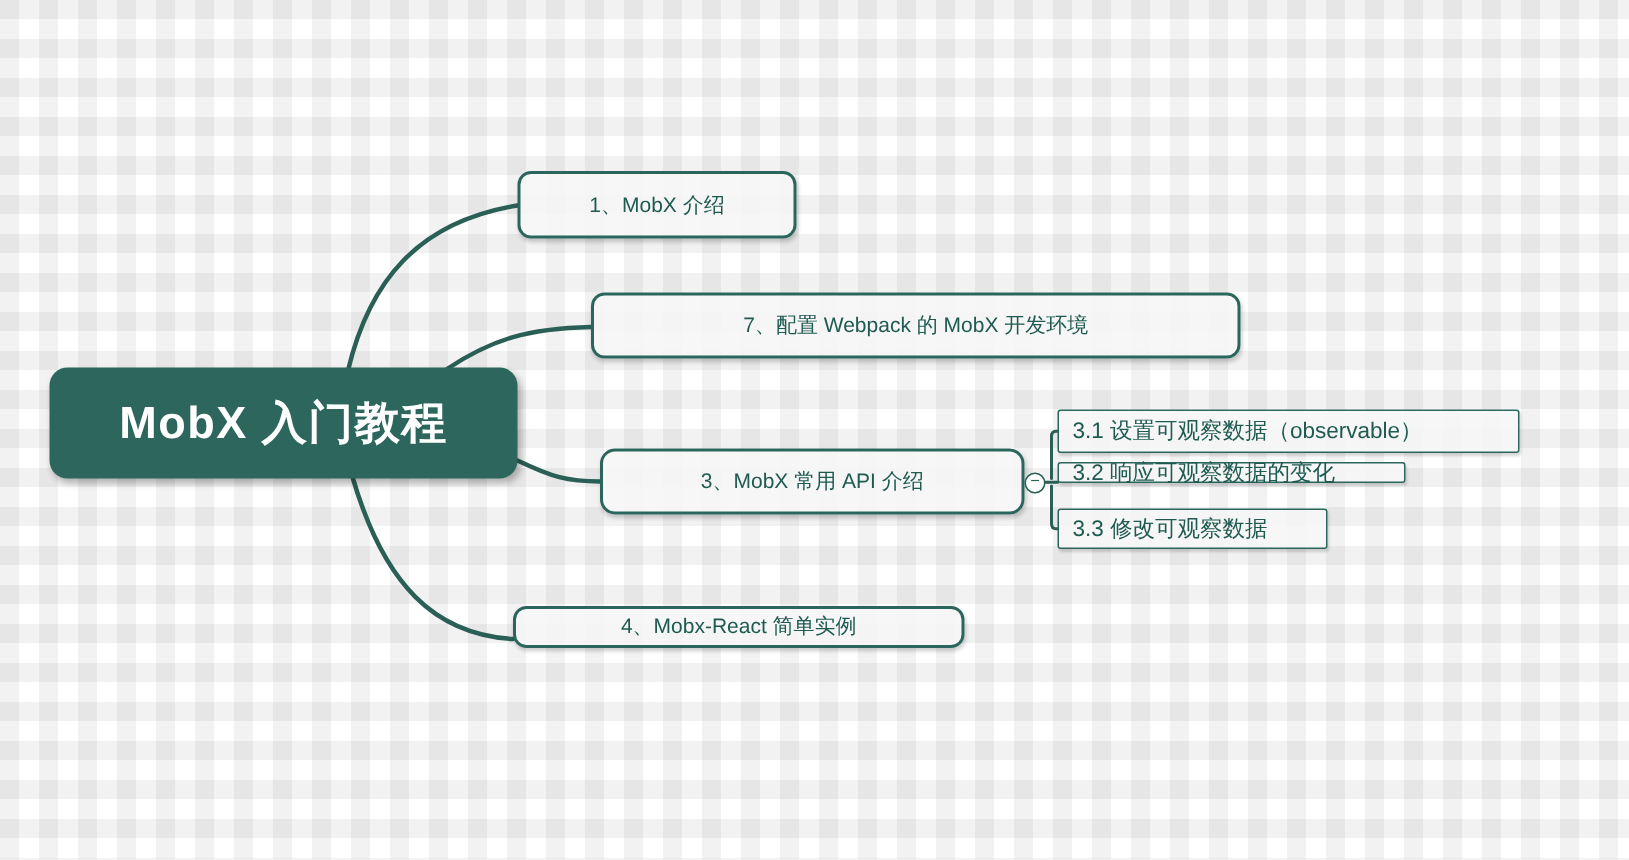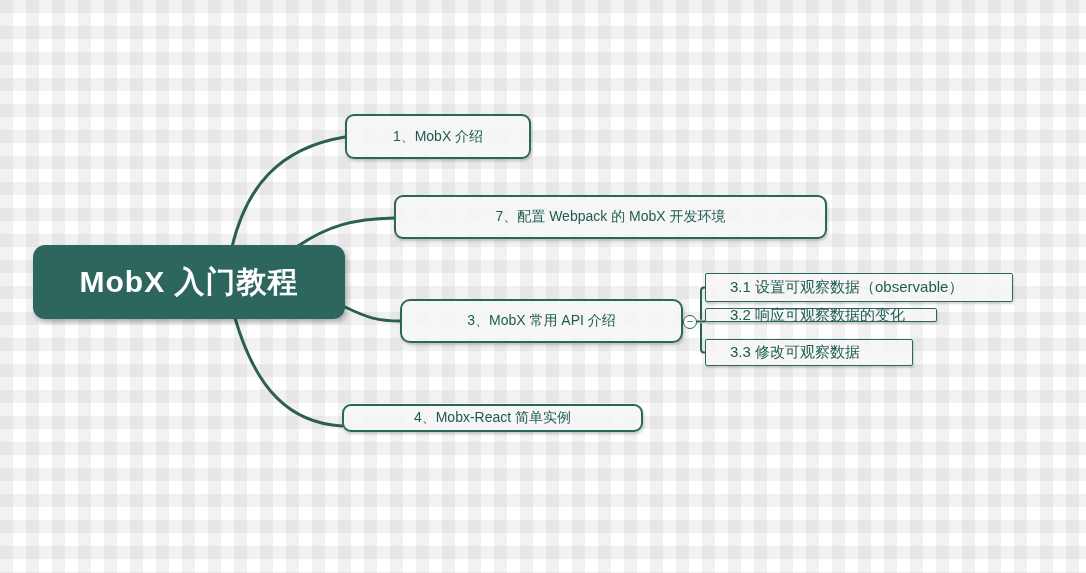--- a/index.html
+++ b/index.html
@@ -34,26 +34,26 @@
     box-shadow:1px 2px 3px rgba(0,0,0,0.20);
   }
   .branch-1{left:345px;top:114px;width:186px;height:45px;}
   .branch-2{left:394px;top:195px;width:433px;height:44px;}
   .branch-3{left:400px;top:299px;width:283px;height:44px;border-radius:10px;}
   .branch-4{left:342px;top:404px;width:301px;height:28px;}
   .sub-node{
     background:rgba(245,246,245,0.88);
     border:1.5px solid #2B665C;border-radius:2px;
     color:#1F5A51;font-size:15px;
-    justify-content:flex-start;padding-left:24px;
+    justify-content:flex-start;padding-left:9px;
     box-shadow:1px 2px 2px rgba(0,0,0,0.16);
   }
   .sub-1{left:705px;top:273px;width:308px;height:29px;}
   .sub-2{left:705px;top:308px;width:232px;height:14px;}
-  .sub-3{left:705px;top:339px;width:208px;height:27px;}
+  .sub-3{left:705px;top:339px;width:180px;height:27px;}
   .collapse-toggle{
     position:absolute;z-index:3;left:683px;top:314.5px;width:14px;height:14px;
     box-sizing:border-box;border:1.5px solid #2A5F55;border-radius:50%;
     background:#ffffff;display:flex;align-items:center;justify-content:center;
     color:#2A5F55;font-size:11px;line-height:1;cursor:pointer;
   }
 </style>
 </head>
 <body>
 

